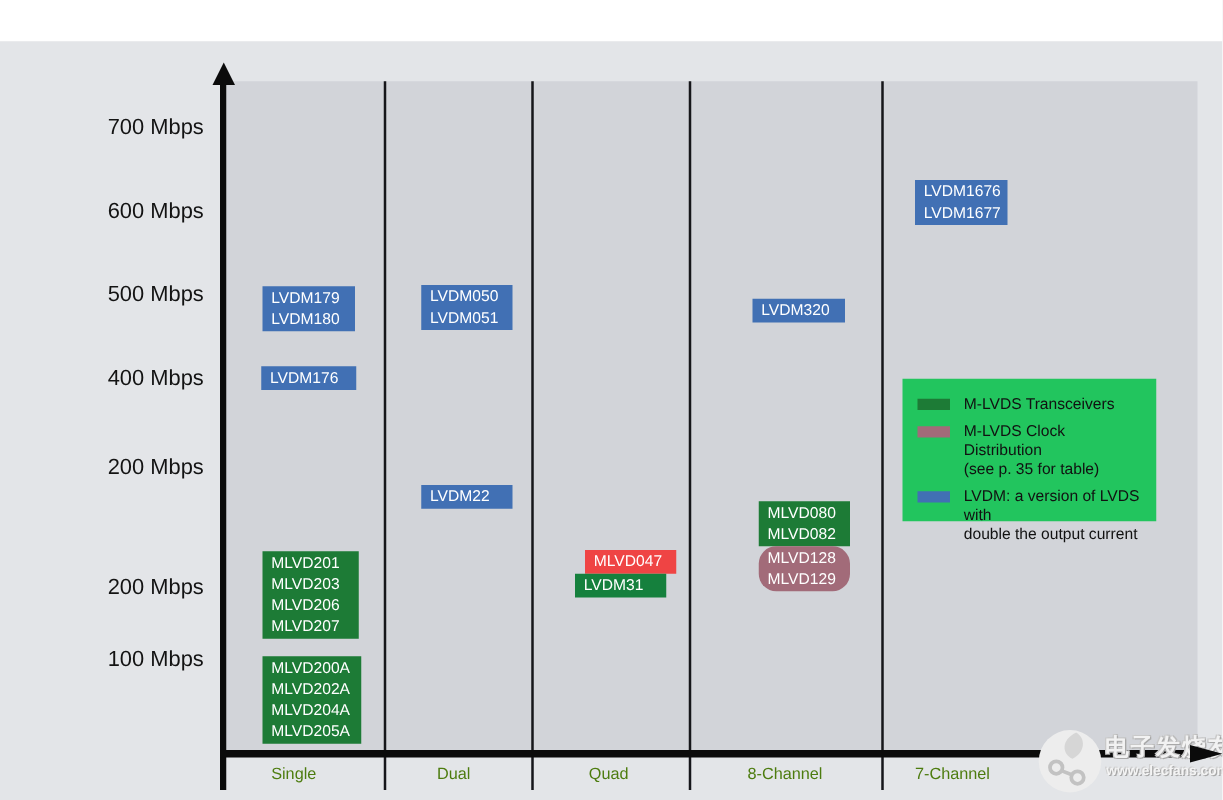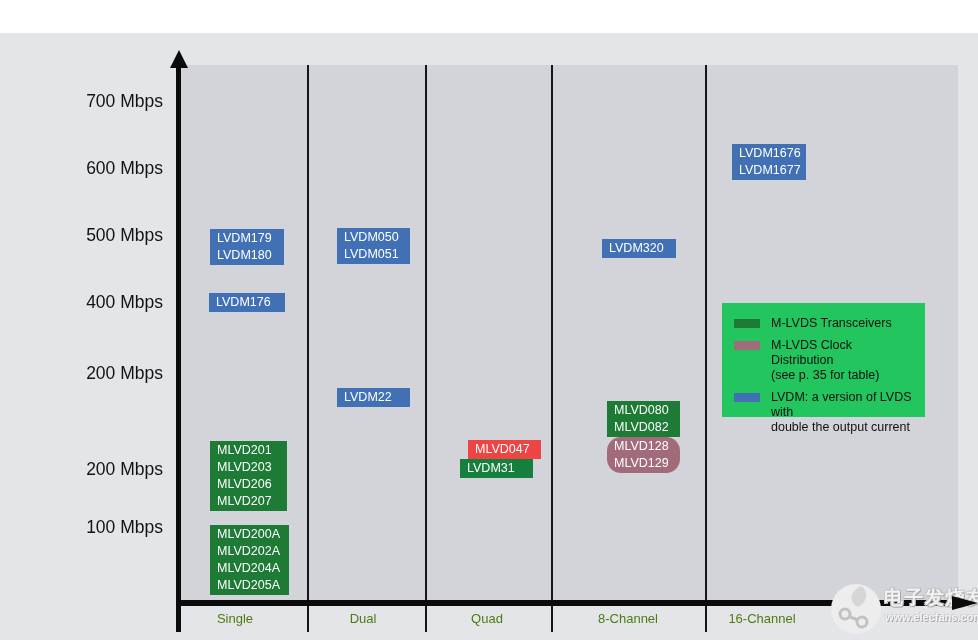--- a/index.html
+++ b/index.html
@@ -72,21 +72,21 @@
       <div class="ylab" style="top: 292px;">400 Mbps</div>
       <div class="ylab" style="top: 363px;">200 Mbps</div>
       <div class="ylab" style="top: 435px; margin-top: 24px;">200 Mbps</div>
       <div class="ylab" style="top: 517px;">100 Mbps</div>
     </div>
   <div id="xlabels">
       <div class="xlab" style="left: 170px;">Single</div>
       <div class="xlab" style="left: 298px;">Dual</div>
       <div class="xlab" style="left: 422px;">Quad</div>
       <div class="xlab" style="left: 563px;">8-Channel</div>
-      <div class="xlab" style="left: 697px;">16-Channel</div>
+      <div class="xlab" style="left: 697px;">7-Channel</div>
     </div>
   <div id="boxes">
       <div class="pbox" style="left: 198px; top: 229px; width: 65px; background: rgb(65, 112, 180);">
         <div>LVDM179</div>
         <div>LVDM180</div>
       </div>
       <div class="pbox" style="left: 197px; top: 293px; width: 67px; background: rgb(65, 112, 180);">
         <div>LVDM176</div>
       </div>
       <div class="pbox" style="left: 198px; top: 441px; width: 68px; background: rgb(29, 123, 54);">

